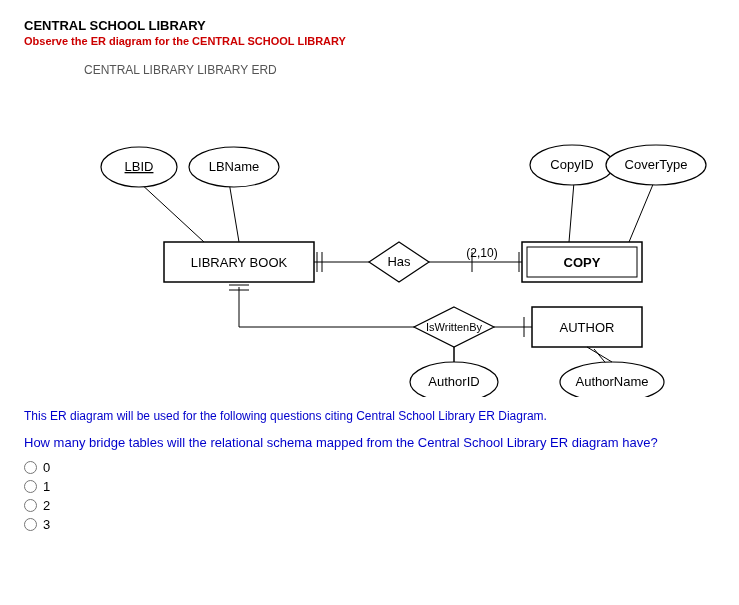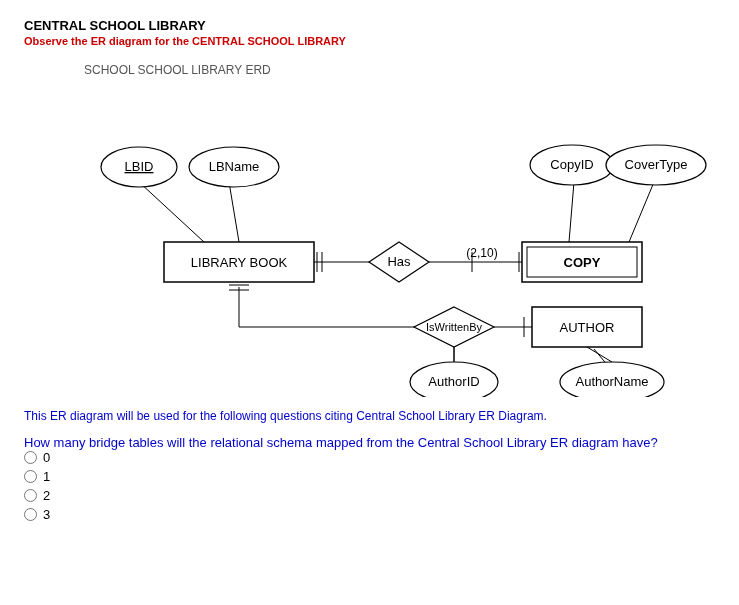--- a/index.html
+++ b/index.html
@@ -41,20 +41,21 @@
       font-family: Arial, sans-serif;
     }
     .info-text {
       font-size: 12px;
       color: #0000cc;
       margin-top: 12px;
       margin-bottom: 12px;
     }
     .question-text {
       font-size: 13px;
+      margin-bottom: 10px;
     }
     .question-text span {
       color: #0000cc;
     }
     .options {
       list-style: none;
       padding: 0;
     }
     .options li {
       display: flex;
@@ -67,21 +68,21 @@
     }
   </style>
 </head>
 <body>
 
 <div class="title">CENTRAL SCHOOL LIBRARY</div>
 <div class="subtitle">
   <span>Observe the ER diagram for the </span><span style="color:#cc0000;font-weight:bold;">CENTRAL SCHOOL LIBRARY</span>
 </div>
 
-<div class="diagram-label">SCHOOL SCHOOL LIBRARY ERD</div>
+<div class="diagram-label">CENTRAL LIBRARY LIBRARY ERD</div>
 
 <div class="diagram-container">
   <svg width="660" height="310">
 
     <line x1="75" y1="95" x2="140" y2="155" stroke="#000" stroke-width="1"></line>
 
     <line x1="165" y1="95" x2="175" y2="155" stroke="#000" stroke-width="1"></line>
 
     <line x1="250" y1="175" x2="305" y2="175" stroke="#000" stroke-width="1"></line>
 

